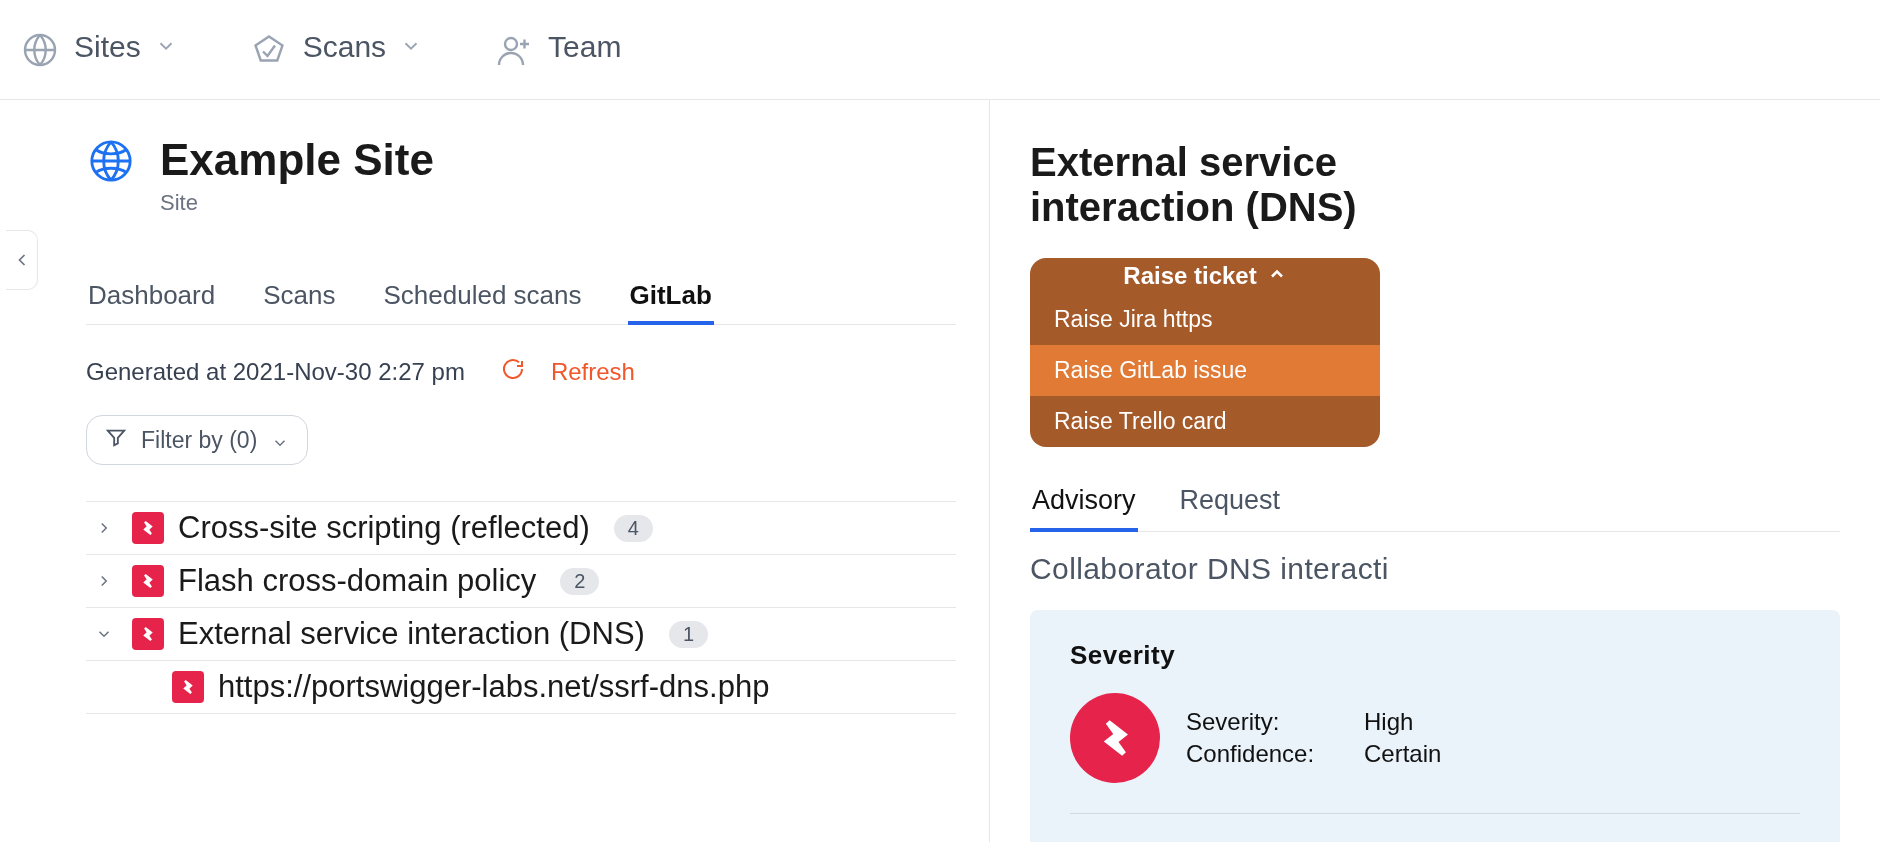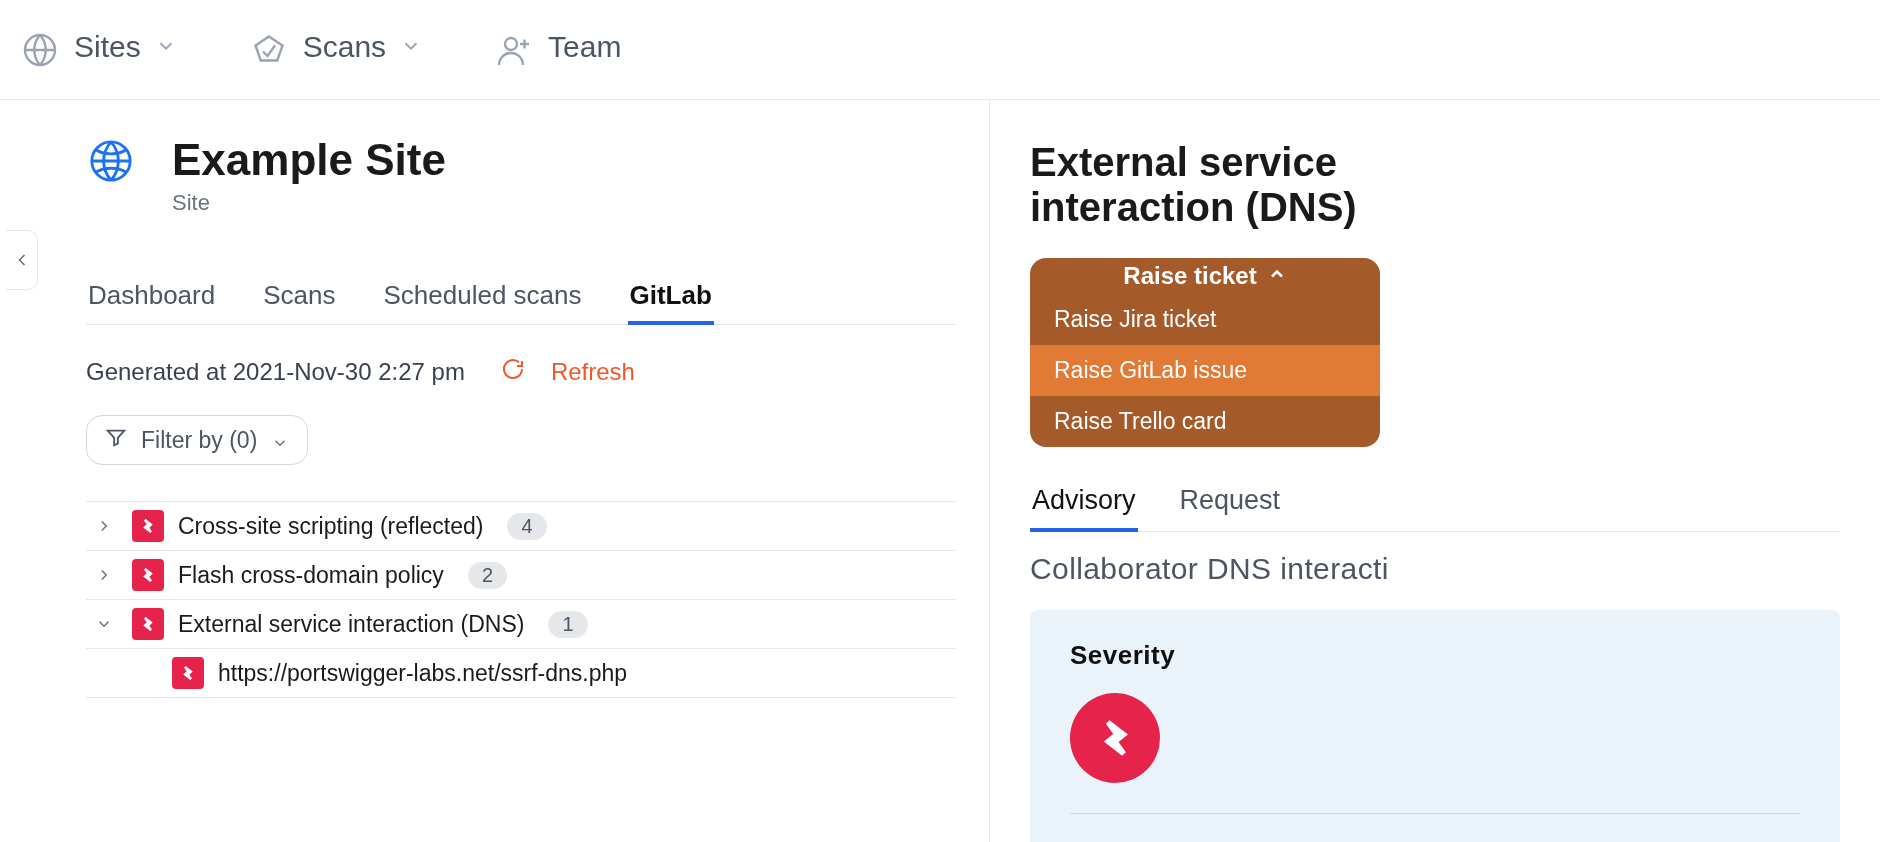--- a/index.html
+++ b/index.html
@@ -29,21 +29,21 @@
   .topnav .nav-item{display:flex;gap:14px;color:var(--nav-muted);cursor:pointer;font-size:30px;}
   .topnav .nav-item .nav-label{color:#4b5563;}
   .nav-icon{width:40px;height:40px;display:flex;align-items:center;justify-content:center;color:#9aa3b2;}
   .chev{width:22px;height:22px;color:#9aa3b2;}
 
   
   .layout{display:flex;height:calc(100% - 100px);}
   .left{width:990px;border-right:1px solid var(--border-soft);position:relative;padding:36px 0 0 86px;}
   .collapse-handle{position:absolute;left:6px;top:130px;width:32px;height:60px;border:1px solid var(--border-soft);
     border-top-right-radius:10px;border-bottom-right-radius:10px;border-left:none;display:flex;align-items:center;justify-content:center;color:#6b7280;cursor:pointer;}
-  .site-head{display:flex;align-items:flex-start;gap:36px;margin-bottom:40px;}
+  .site-head{display:flex;align-items:flex-start;gap:24px;margin-bottom:40px;}
   .globe{width:50px;height:50px;border-radius:50%;color:#1d72f3;display:flex;align-items:center;justify-content:center;}
   .site-name{font-size:44px;font-weight:700;line-height:1.1;}
   .site-sub{color:var(--muted);font-size:22px;margin-top:6px;}
 
   .tabs{display:flex;gap:44px;border-bottom:1px solid var(--border-soft);width:870px;font-size:26px;color:#4b5563;}
   .tabs .tab{padding:4px 2px 10px;cursor:pointer;margin-top:20px;}
   .tabs .tab.active{color:#111;font-weight:600;border-bottom:4px solid var(--blue-light);margin-bottom:-1px;}
 
   .gen-line{display:flex;align-items:center;gap:36px;margin:32px 0 28px;font-size:24px;color:#374151;}
   .refresh{color:var(--orange-txt);display:flex;align-items:center;gap:26px;cursor:pointer;}
@@ -51,21 +51,21 @@
   .filter-btn{display:inline-flex;align-items:center;gap:14px;border:1px solid var(--border);border-radius:16px;
     padding:10px 18px;color:#4b5563;font-size:23px;cursor:pointer;background:#fff;margin-bottom:36px;}
   .filter-btn .chev-sm{width:18px;height:18px;color:#6b7280;}
 
   .issue-list{width:870px;border-top:1px solid var(--border-soft);}
   .issue-row{display:flex;align-items:center;gap:14px;border-bottom:1px solid var(--border-soft);padding:8px 4px;}
   .issue-row.child{padding-left:44px;}
   .twisty{width:28px;height:28px;display:flex;align-items:center;justify-content:center;color:#6b7280;cursor:pointer;}
   .sev-badge{width:32px;height:32px;border-radius:4px;background:var(--red);display:flex;align-items:center;justify-content:center;color:#fff;}
   .sev-badge svg{width:18px;height:18px;}
-  .issue-name{font-size:23px;color:#1a1a1a;}
+  .issue-name{font-size:31px;color:#1a1a1a;}
   .count-pill{background:var(--badge);border-radius:999px;padding:2px 14px;font-size:20px;color:#4b5563;margin-left:10px;}
 
   
   .right{flex:1;padding:40px 40px 0 40px;position:relative;}
   .issue-title{font-size:40px;font-weight:700;margin-bottom:28px;padding-right:340px;}
 
   .actions{display:flex;align-items:flex-start;gap:44px;margin-bottom:34px;}
   .fp-btn{border:2px solid #111;border-radius:999px;padding:12px 28px;display:flex;align-items:center;gap:18px;font-weight:700;font-size:24px;cursor:pointer;}
   .fp-label{font-size:14px;letter-spacing:0.5px;color:#111;font-weight:700;}
 
@@ -257,21 +257,21 @@
       <div class="raise-wrap">
         <div class="raise-btn">
           <span>Raise ticket</span>
           <span>
             <svg viewBox="0 0 24 24" width="20" height="20" fill="none" stroke="white" stroke-width="3">
                 <path d="M6 15l6-6 6 6"></path>
               </svg>
           </span>
         </div>
         <div class="raise-menu">
-          <div class="item">Raise Jira ticket</div>
+          <div class="item">Raise Jira https</div>
           <div class="item highlight">Raise GitLab issue</div>
           <div class="item">Raise Trello card</div>
         </div>
       </div>
     </div>
 
     <div class="dtabs">
       <div class="dtab active">Advisory</div>
       <div class="dtab">Request</div>
     </div>
@@ -279,18 +279,28 @@
     <div class="sub-title">Collaborator DNS interacti</div>
 
     <div class="detail-card">
       <div class="section-h">Severity</div>
       <div class="sev-row">
         <div class="sev-circle">
           <svg viewBox="0 0 24 24" fill="none" stroke="white" stroke-width="3">
               <path d="M8 3l5 7-5 4 9 7-5-7 5-4z"></path>
             </svg>
         </div>
+        <div class="sev-grid">
+          <div>
+            <span class="lab">Severity:</span>
+            <span class="val">High</span>
+          </div>
+          <div>
+            <span class="lab">Confidence:</span>
+            <span class="val">Certain</span>
+          </div>
+        </div>
       </div>
 
     </div>
   </div>
 
 </div>
 
 </body></html>

